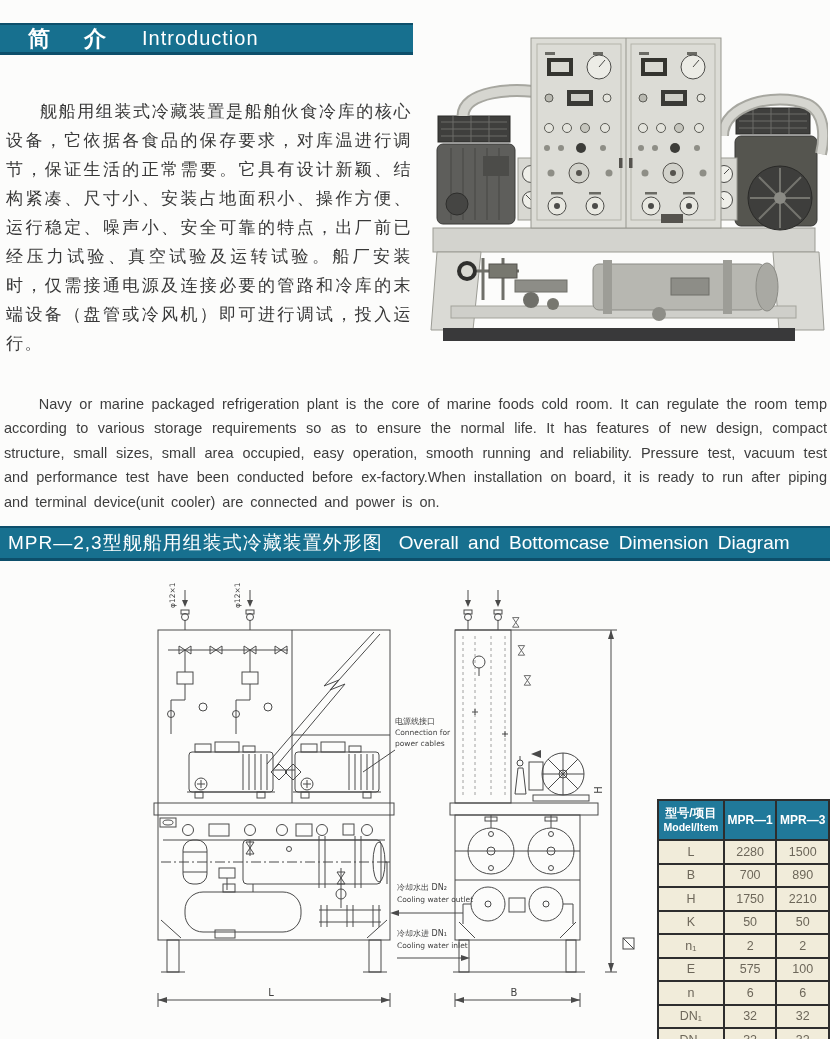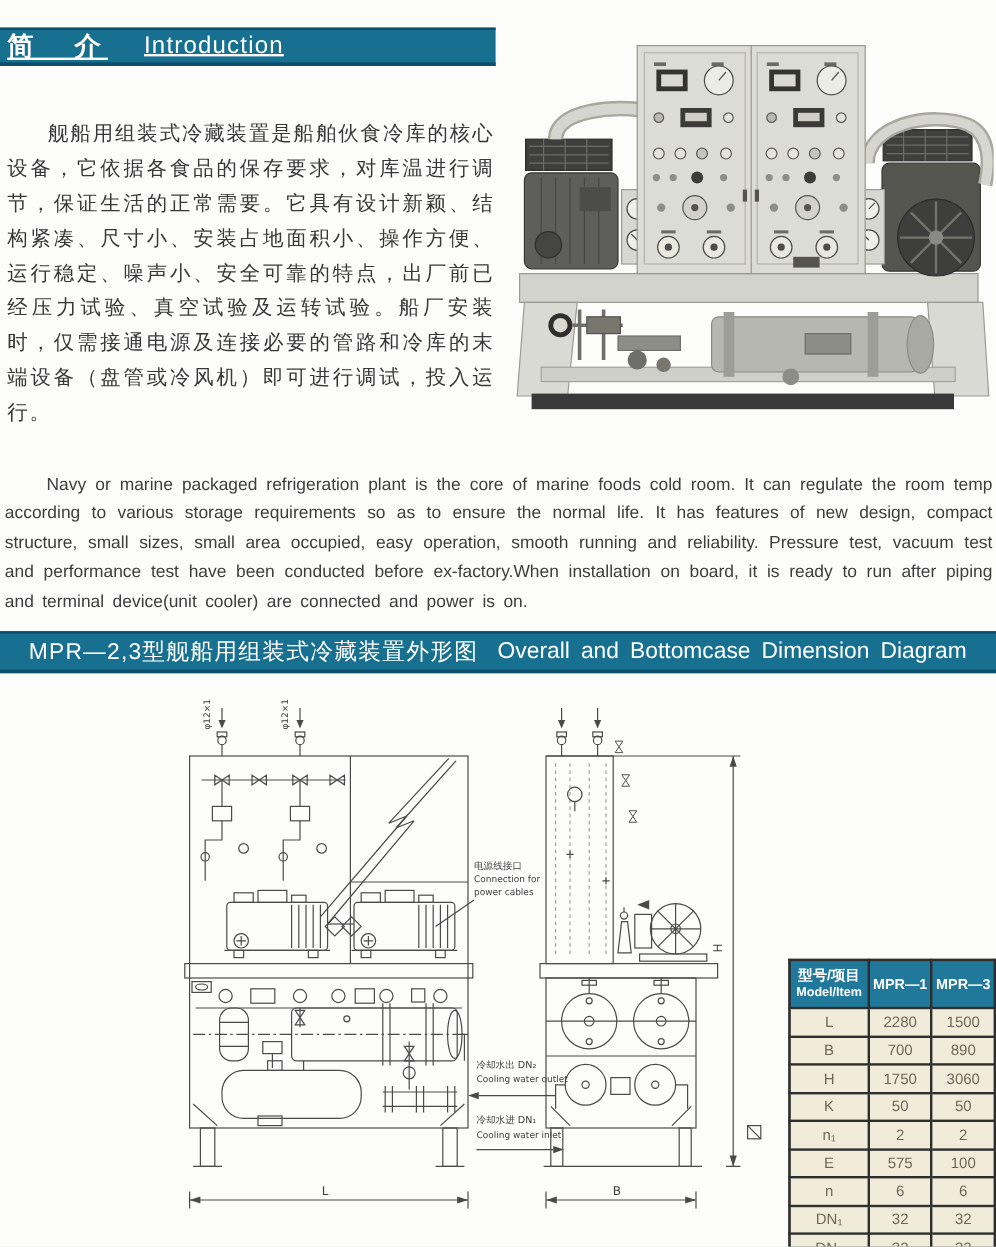--- a/index.html
+++ b/index.html
@@ -1,24 +1,24 @@
 <!DOCTYPE html>
 <html><head>
 <meta charset="utf-8">
 <style>
   html,body{margin:0;padding:0;background:#e8e8e8;}
   #page{position:relative;width:830px;height:1039px;background:#fcfcfb;overflow:hidden;
         font-family:"Liberation Sans","DejaVu Sans",sans-serif;color:#373737;margin:0 auto;}
   
   .bar{position:absolute;background:#17708f;color:#ffffff;display:flex;align-items:center;
        box-sizing:border-box;border-bottom:3px solid #0d4f6b;}
-  #intro-bar{left:0;top:23px;width:413px;height:32px;padding-left:6px;border-top:2px solid #0d4f6b;text-decoration:underline;}
+  #intro-bar{left:0;top:23px;width:413px;height:32px;padding-left:28px;border-top:2px solid #0d4f6b;}
   #intro-bar .zh{font-size:22px;font-weight:bold;letter-spacing:6px;}
   #intro-bar .en{font-size:20px;margin-left:30px;letter-spacing:1px;}
-  #dim-bar{left:0;top:526px;width:830px;height:35px;padding-left:24px;border-top:2px solid #0d4f6b;}
+  #dim-bar{left:0;top:526px;width:830px;height:35px;padding-left:8px;border-top:2px solid #0d4f6b;}
   #dim-bar .zh{font-size:19px;letter-spacing:1px;}
   #dim-bar .en{font-size:19px;margin-left:16px;word-spacing:4px;}
   
   #para-zh{position:absolute;left:6px;top:80px;width:406px;font-size:17px;line-height:29px;
            text-align:justify;text-indent:2em;letter-spacing:1.5px;color:#383838;}
   #para-en{position:absolute;left:4px;top:377px;width:823px;font-size:14.5px;line-height:24.6px;
            text-align:justify;text-indent:2.4em;word-spacing:3px;color:#3d3d3d;}
   
   #photo{position:absolute;left:423px;top:8px;}
   #diagram{position:absolute;left:123px;top:572px;}
@@ -394,21 +394,21 @@
           <td>1500</td>
         </tr>
       <tr>
           <td>B</td>
           <td>700</td>
           <td>890</td>
         </tr>
       <tr>
           <td>H</td>
           <td>1750</td>
-          <td>3060</td>
+          <td>2210</td>
         </tr>
       <tr>
           <td>K</td>
           <td>50</td>
           <td>50</td>
         </tr>
       <tr>
           <td>n₁</td>
           <td>2</td>
           <td>2</td>

